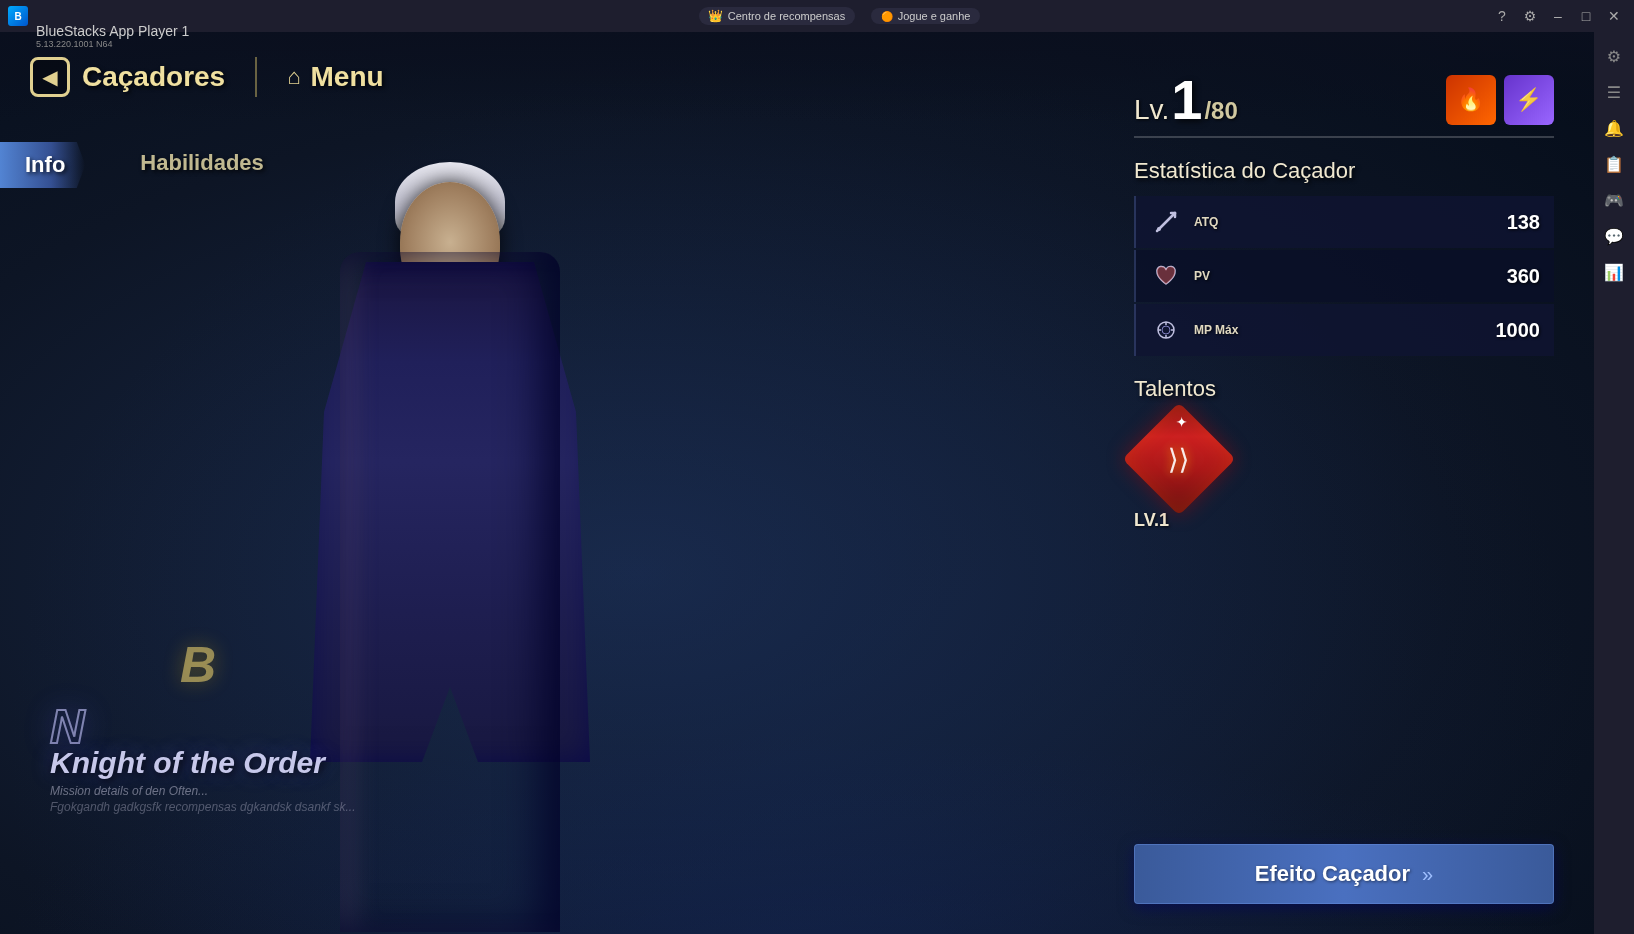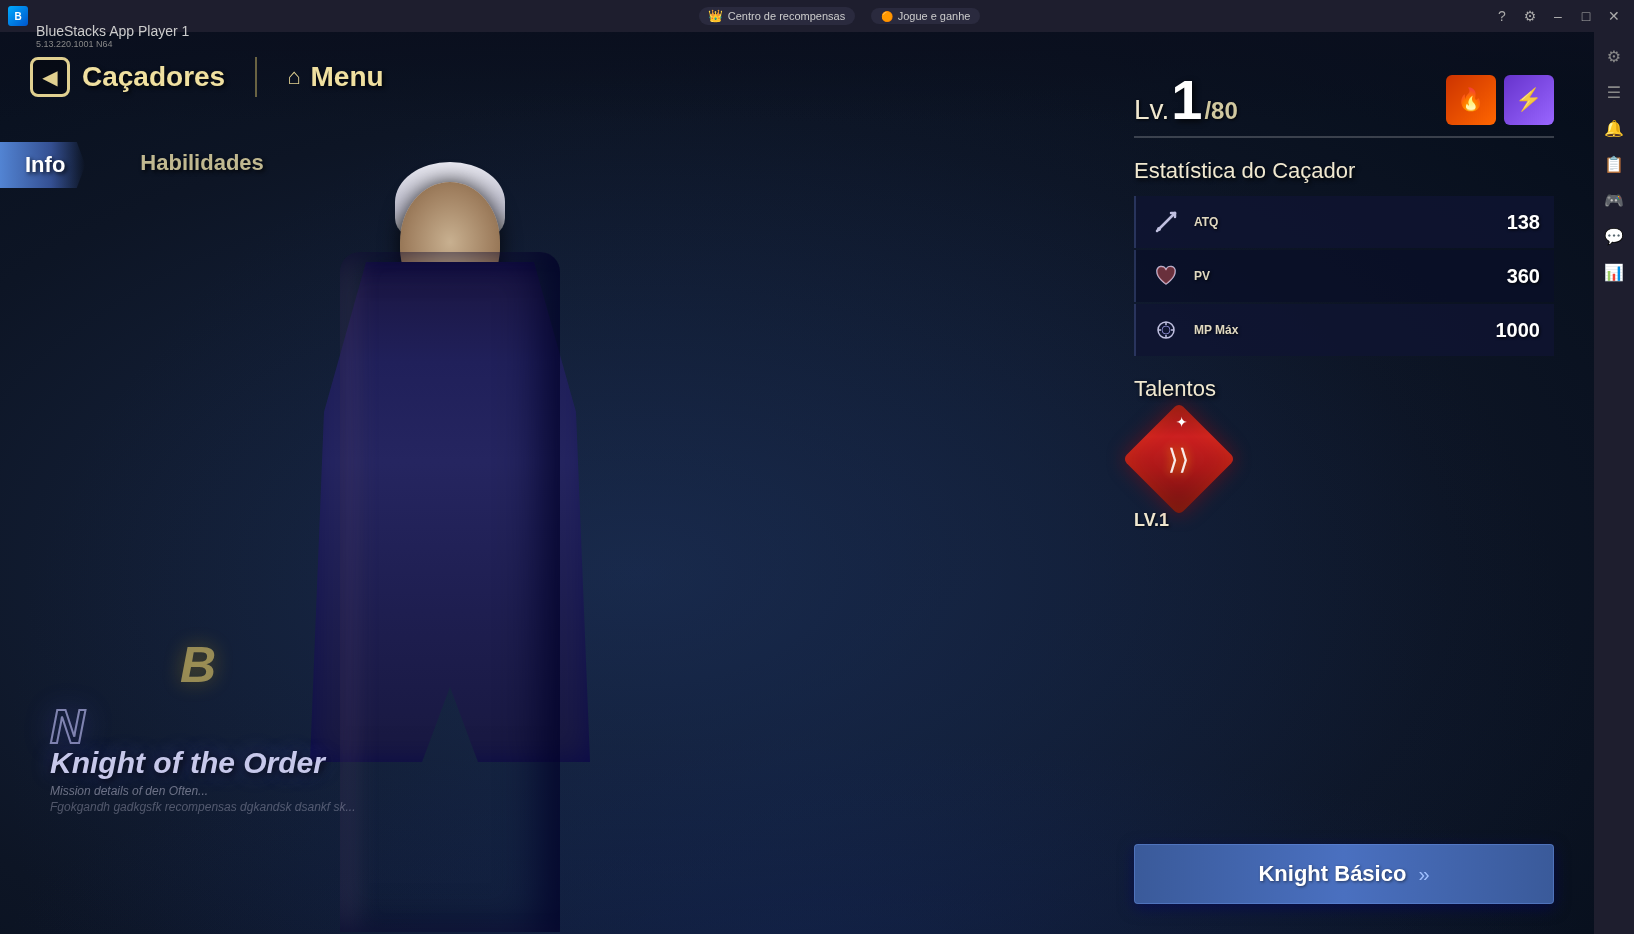--- a/index.html
+++ b/index.html
@@ -774,21 +774,21 @@
               <span class="talent-spark">✦</span>
             </div>
           </div>
         </div>
         <div class="talent-level">LV.1</div>
       </div>
     </div>
   </div>
 
   <div class="bottom-btn">
-    <span class="bottom-btn-text">Knight Básico</span>
+    <span class="bottom-btn-text">Efeito Caçador</span>
     <span class="bottom-btn-arrows">»</span>
   </div>
 
 </div>
 
 <div class="side-toolbar">
   <div class="side-btn">⚙</div>
   <div class="side-btn">☰</div>
   <div class="side-btn">🔔</div>
   <div class="side-btn">📋</div>

